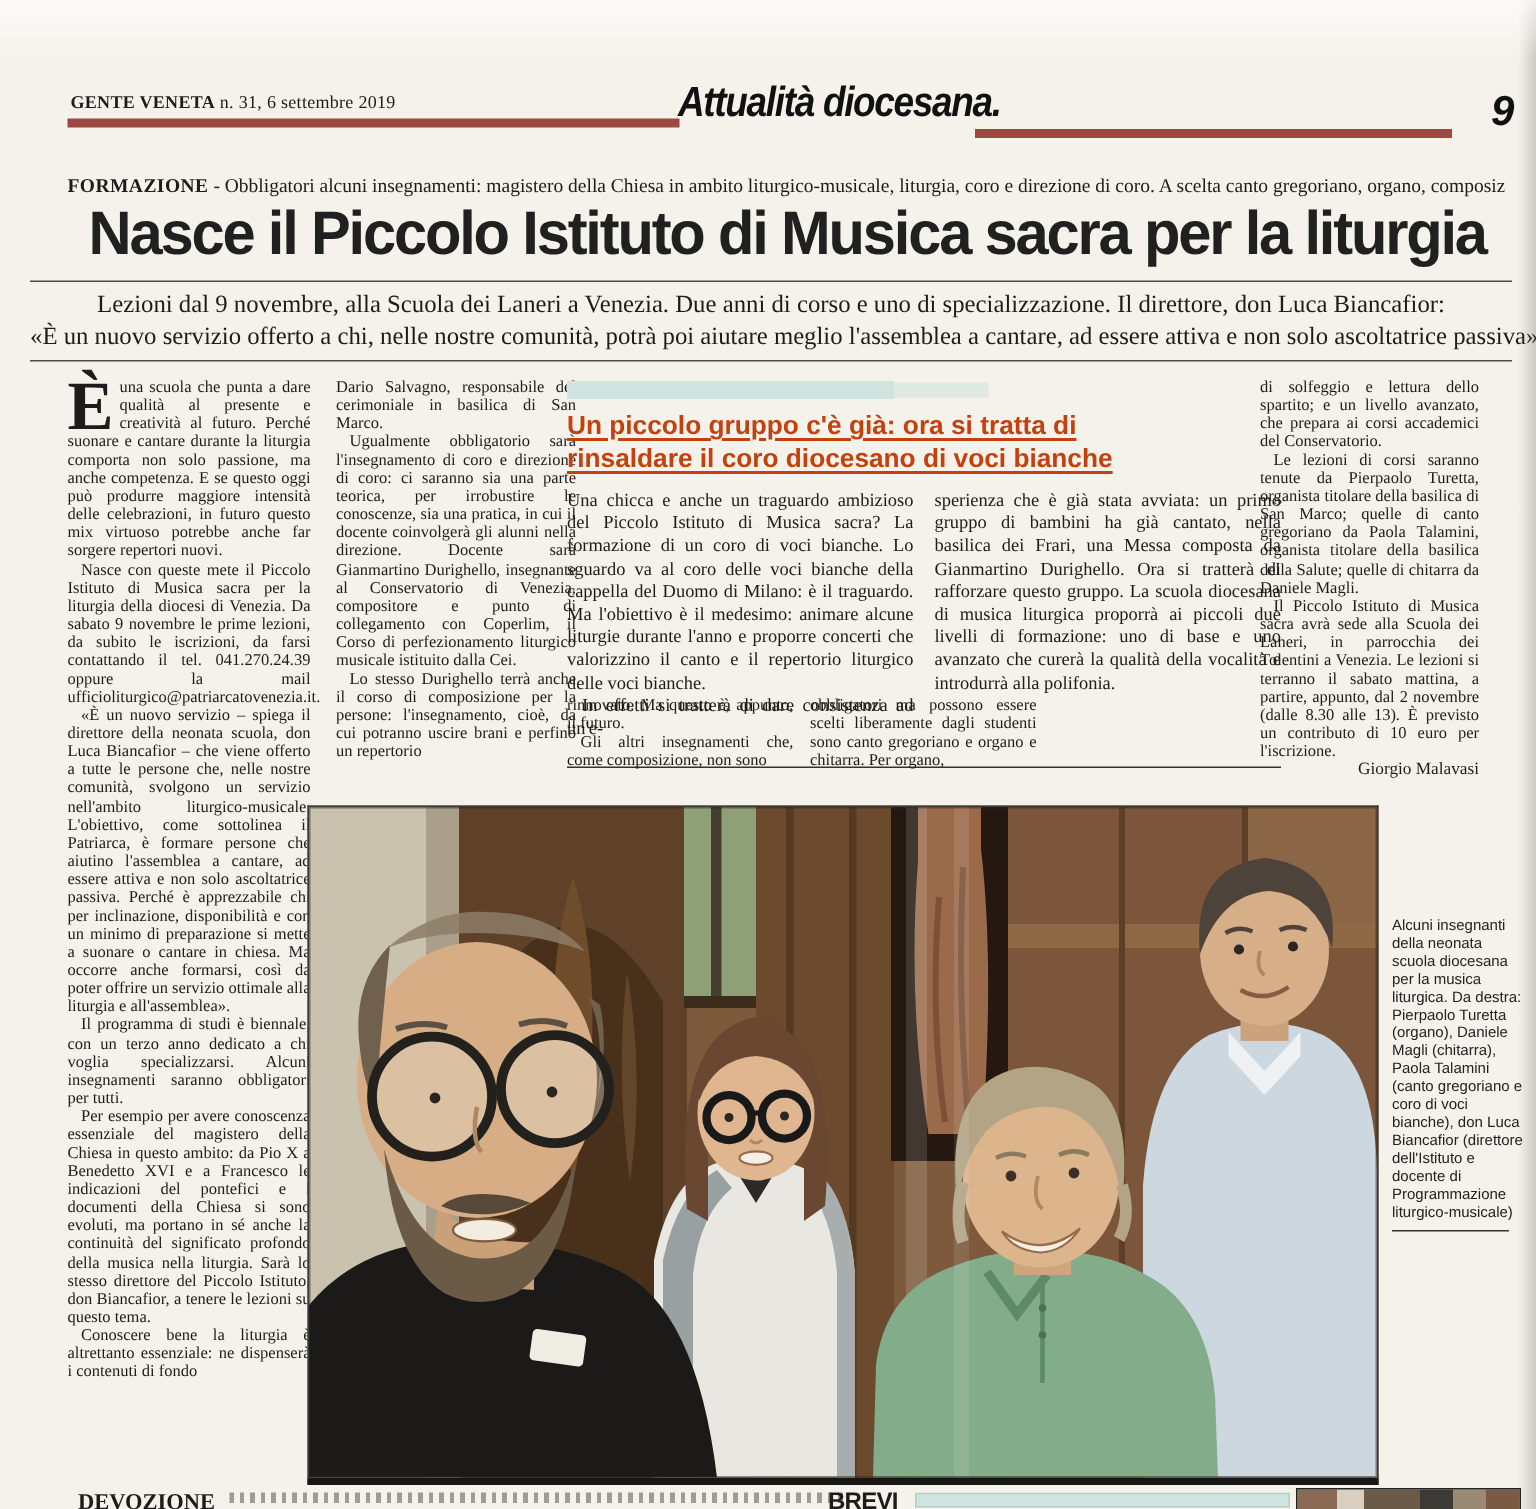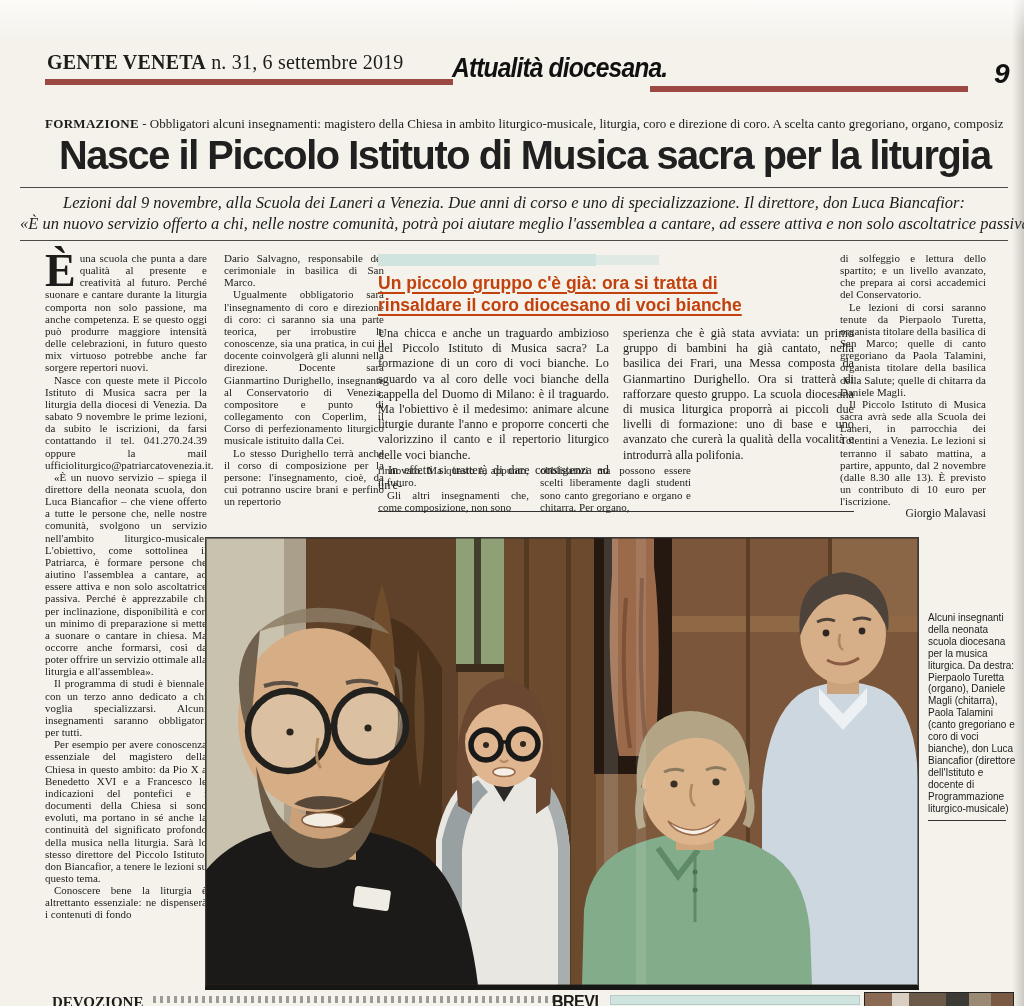--- a/index.html
+++ b/index.html
@@ -4,41 +4,41 @@
 <style>
   html,body{margin:0;padding:0;}
   body{width:1024px;height:1006px;background:#e6e4de;font-family:"Liberation Serif",serif;}
   .page{position:relative;width:1024px;height:1006px;background:#f4f2eb;overflow:hidden;color:#1d1c1a;}
   .page::before{content:'';position:absolute;right:0;top:0;bottom:0;width:12px;
     background:linear-gradient(90deg,rgba(0,0,0,0) 0%,rgba(110,108,102,.30) 100%);pointer-events:none;z-index:9;}
   .page::after{content:'';position:absolute;left:0;top:0;width:1024px;height:40px;
     background:linear-gradient(180deg,rgba(255,255,255,.7),rgba(255,255,255,0));pointer-events:none;z-index:9;}
 
   
-  .masthead{position:absolute;top:51px;left:47px;font-size:20px;letter-spacing:.2px;white-space:nowrap;}
+  .masthead{position:absolute;top:61px;left:47px;font-size:12px;letter-spacing:.2px;white-space:nowrap;}
   .masthead b{font-weight:bold;}
   .rule-red{position:absolute;height:6px;background:#9c4944;}
   .rule-red.left{top:79px;left:45px;width:408px;}
   .rule-red.right{top:86px;left:650px;width:318px;}
   .section-title{position:absolute;top:52px;left:452px;font-family:"Liberation Sans",sans-serif;
     font-weight:bold;font-style:italic;font-size:28px;letter-spacing:-1px;transform:scaleX(.88);
     transform-origin:left center;white-space:nowrap;color:#111;}
   .page-number{position:absolute;top:58px;left:994px;font-family:"Liberation Sans",sans-serif;
     font-weight:bold;font-style:italic;font-size:28px;color:#111;}
 
   
   .kicker{position:absolute;top:116px;left:45px;width:958px;font-size:13px;white-space:nowrap;overflow:hidden;}
   .kicker b{font-weight:bold;letter-spacing:.3px;}
   .headline{position:absolute;top:132px;left:45px;width:935px;text-align:center;
     font-family:"Liberation Sans",sans-serif;font-weight:bold;font-size:41px;letter-spacing:-1.5px;
     transform:scaleX(.97);transform-origin:center;color:#202020;white-space:nowrap;}
   .rule-thin{position:absolute;left:20px;width:988px;border-top:1.5px solid #4a4a48;}
   .rule-a{top:187px;}
   .rule-b{top:240px;}
-  .subhead{position:absolute;top:192px;left:20px;width:988px;text-align:center;font-style:italic;
+  .subhead{position:absolute;top:192px;left:20px;width:988px;text-align:center;
     font-size:16.5px;line-height:21px;}
   .subhead div{white-space:nowrap;}
 
   
   .col{position:absolute;top:252px;font-size:11px;line-height:12.15px;text-align:justify;}
   .col p{margin:0;text-indent:9px;}
   .col p.first{text-indent:0;}
   #col1{left:45px;width:162px;}
   #col2{left:224px;width:160px;}
   #col5{left:840px;width:146px;}

